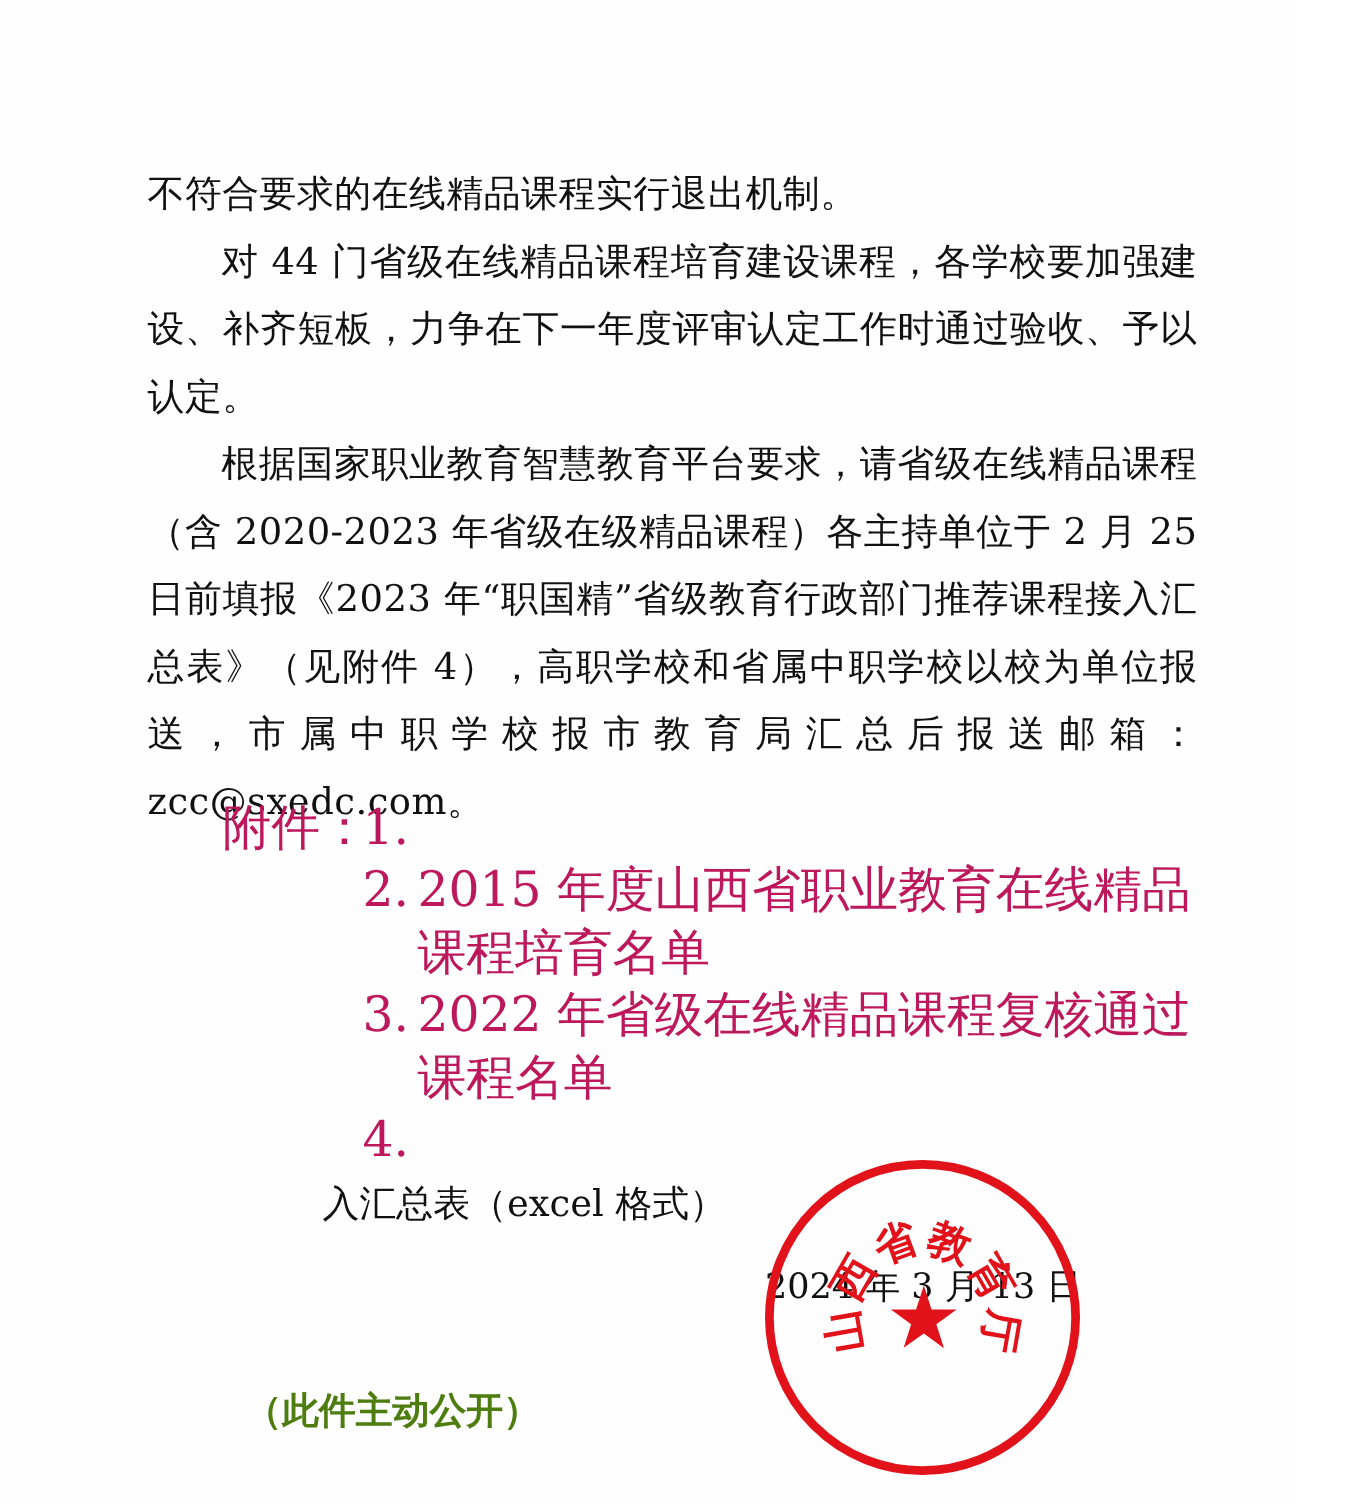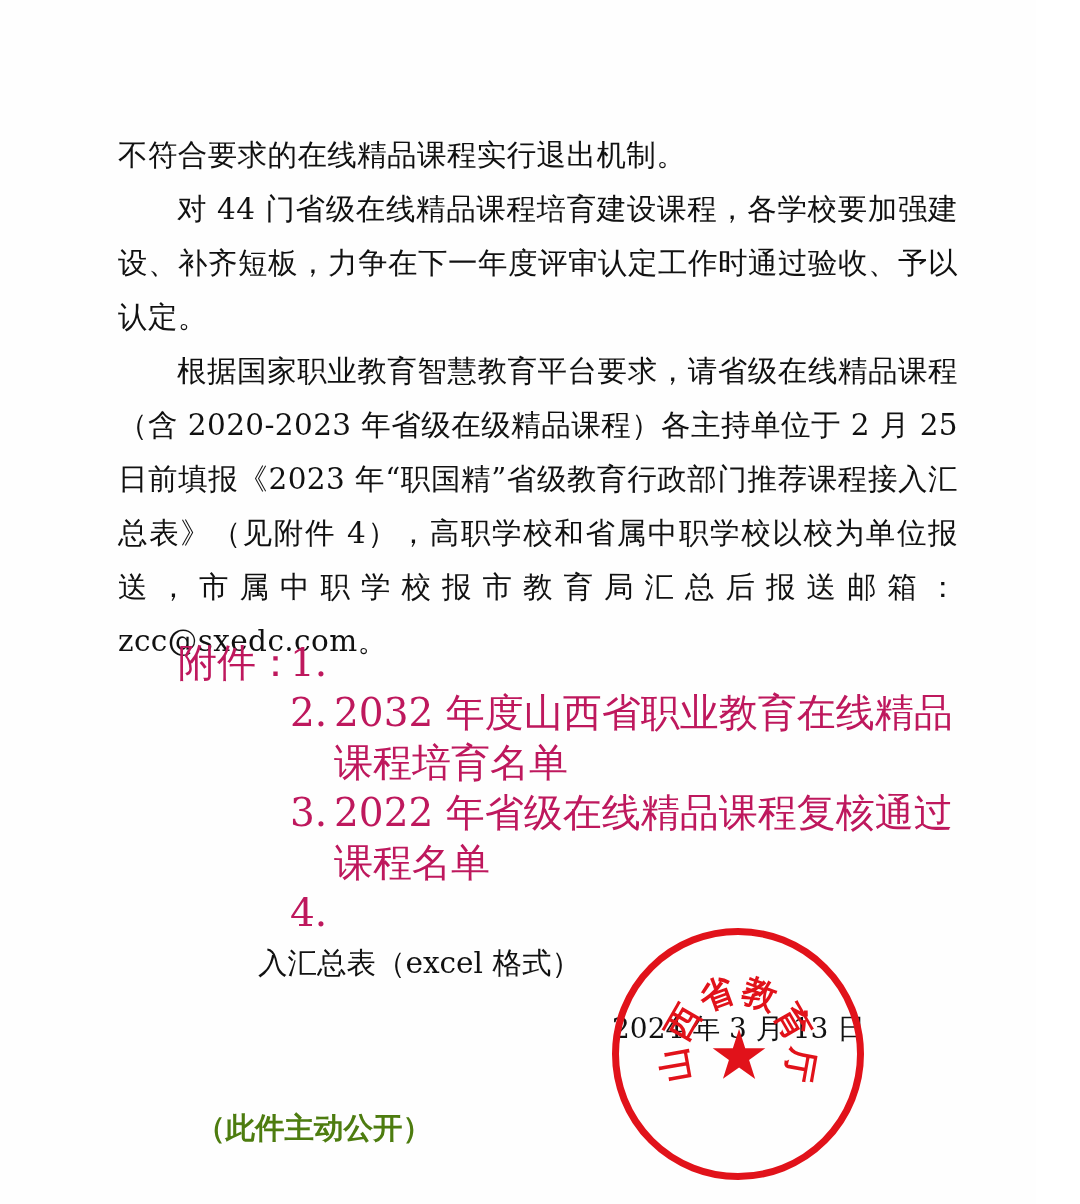--- a/index.html
+++ b/index.html
@@ -153,21 +153,21 @@
   <div class="attach-block">
 
     <div class="attach-row">
       <span class="attach-label">附件：</span>
       <span class="attach-num">1.</span>
     </div>
 
     <div class="attach-row">
       <span class="attach-label"></span>
       <span class="attach-num">2.</span>
-      <span class="attach-text">2032 年度山西省职业教育在线精品课程培育名单</span>
+      <span class="attach-text">2015 年度山西省职业教育在线精品课程培育名单</span>
     </div>
 
     <div class="attach-row">
       <span class="attach-label"></span>
       <span class="attach-num">3.</span>
       <span class="attach-text">2022 年省级在线精品课程复核通过课程名单</span>
     </div>
 
     <div class="attach-row">
       <span class="attach-label"></span>

